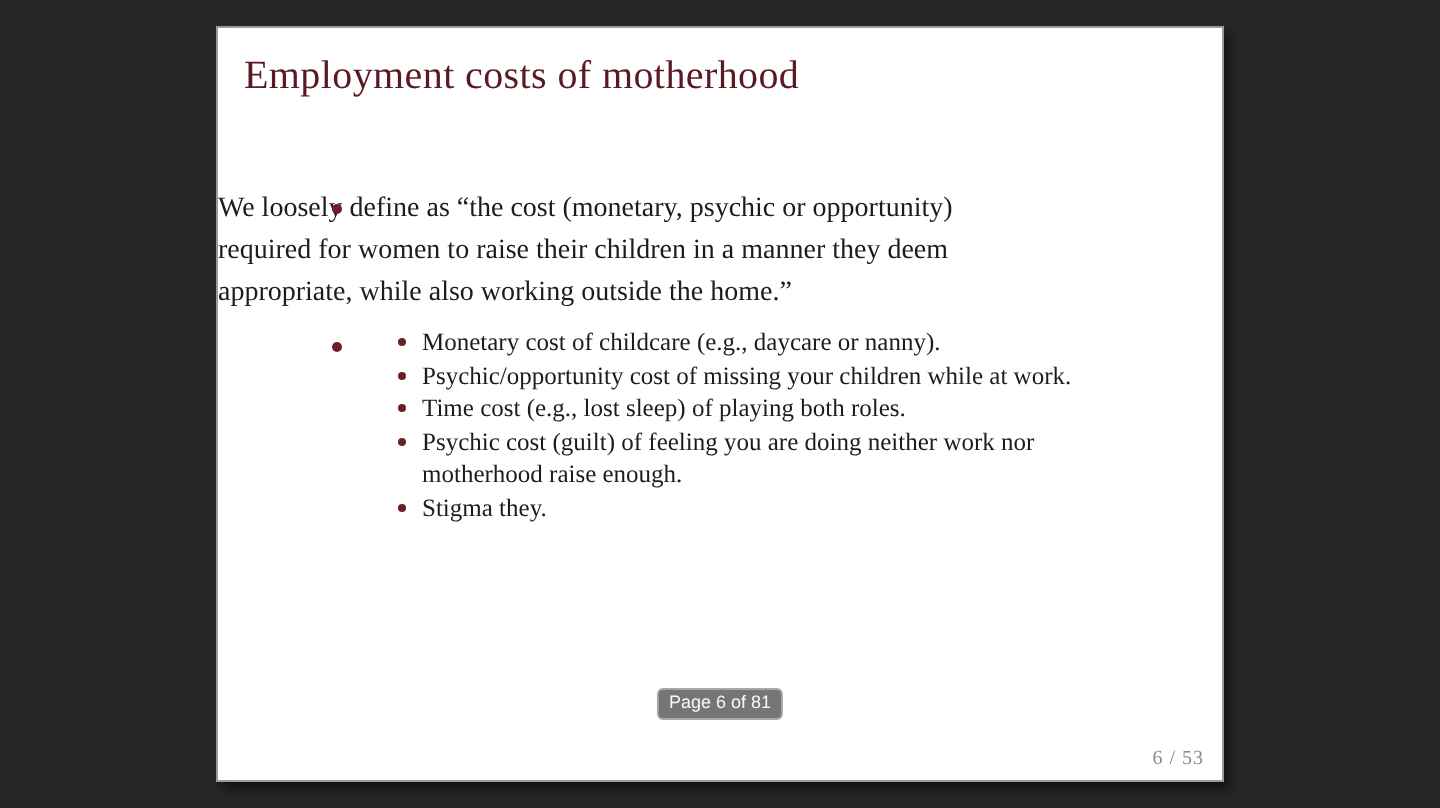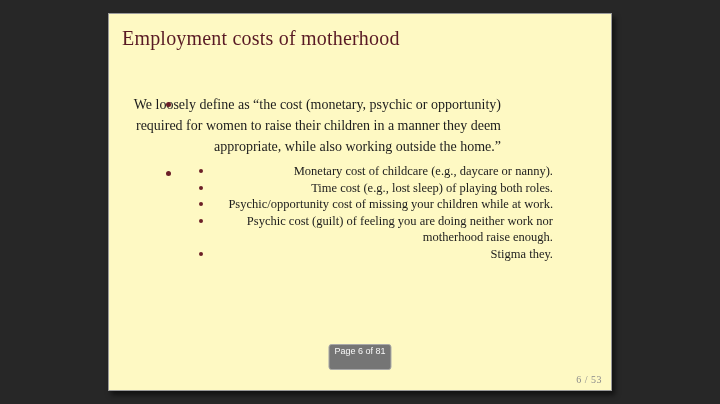--- a/index.html
+++ b/index.html
@@ -94,38 +94,38 @@
     left: 50%;
     transform: translateX(-50%);
     top: 344px;
     background: #757575;
     border: 1px solid #a8a8a8;
     border-radius: 3px;
     color: #f8f8f8;
     font-family: "Liberation Sans", "DejaVu Sans", sans-serif;
     font-size: 9px;
     line-height: 11px;
-    padding: 1px 5px 12px 5px;
+    padding: 1px 5px 2px 5px;
     white-space: nowrap;
   }
 </style>
 </head>
 <body>
 
 <div class="viewer" style="background: rgb(39, 39, 39);">
 
-  <div class="page" style="background: #fef9c3; text-align: right;">
+  <div class="page" style="background: #ffffff;">
     <h1 class="slide-title" style="color: rgb(89, 26, 36);">Employment costs of motherhood</h1>
     <div class="content" id="bullet-container">
         <div class="bullet-item"><span class="dot" style="background: rgb(107, 31, 39);"></span><span>We loosely define as “the cost (monetary, psychic or opportunity) required for women to raise their children in a manner they deem appropriate, while also working outside the home.”</span></div>
         <div class="bullet-item"><span class="dot" style="background: rgb(107, 31, 39);"></span></div>
         <div class="sub-list">
           <div class="sub-bullet-item"><span class="dot" style="background: rgb(107, 31, 39);"></span><span>Monetary cost of childcare (e.g., daycare or nanny).</span></div>
+          <div class="sub-bullet-item"><span class="dot" style="background: rgb(107, 31, 39);"></span><span>Psychic/opportunity cost of missing your children while at work.</span></div>
           <div class="sub-bullet-item"><span class="dot" style="background: rgb(107, 31, 39);"></span><span>Time cost (e.g., lost sleep) of playing both roles.</span></div>
-          <div class="sub-bullet-item"><span class="dot" style="background: rgb(107, 31, 39);"></span><span>Psychic/opportunity cost of missing your children while at work.</span></div>
           <div class="sub-bullet-item"><span class="dot" style="background: rgb(107, 31, 39);"></span><span>Psychic cost (guilt) of feeling you are doing neither work nor motherhood raise enough.</span></div>
           <div class="sub-bullet-item"><span class="dot" style="background: rgb(107, 31, 39);"></span><span>Stigma they.</span></div>
         </div>
       </div>
     <div class="frame-counter" style="color: rgb(138, 138, 138);">6 / 53</div>
   </div>
 
   <div class="page-badge" style="background: rgb(117, 117, 117); color: rgb(248, 248, 248);">Page 6 of 81</div>
 
 </div>

